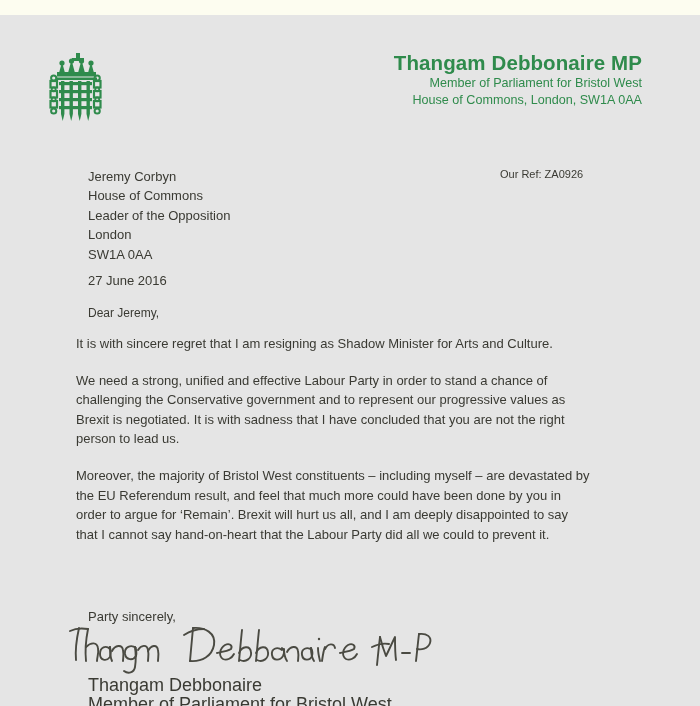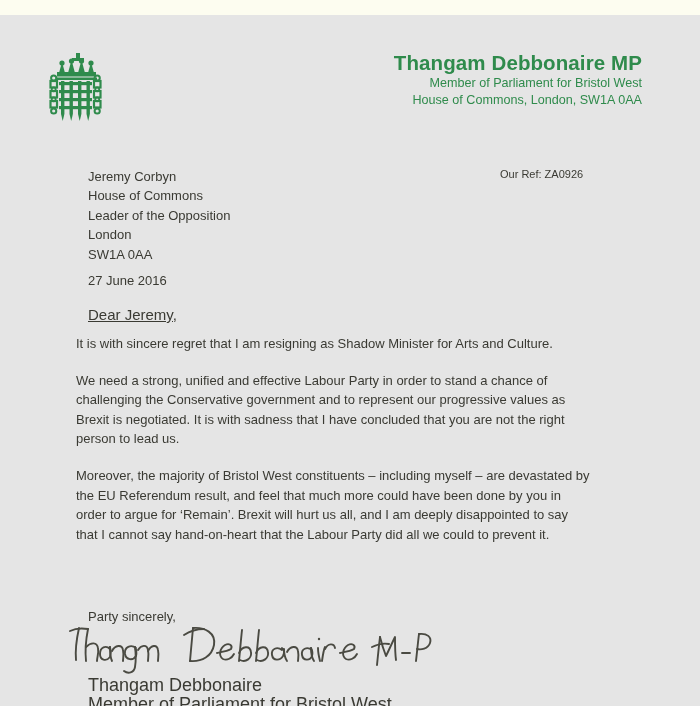--- a/index.html
+++ b/index.html
@@ -79,22 +79,21 @@
     position: absolute;
     left: 88px;
     top: 258px;
     font-size: 13px;
   }
 
   .salutation {
     position: absolute;
     left: 88px;
     top: 291px;
-    font-size: 15px;
-    text-decoration: underline;
+    font-size: 12px;
   }
 
   .body-copy {
     position: absolute;
     left: 76px;
     top: 319px;
     width: 516px;
     font-size: 13px;
     line-height: 19.6px;
   }

